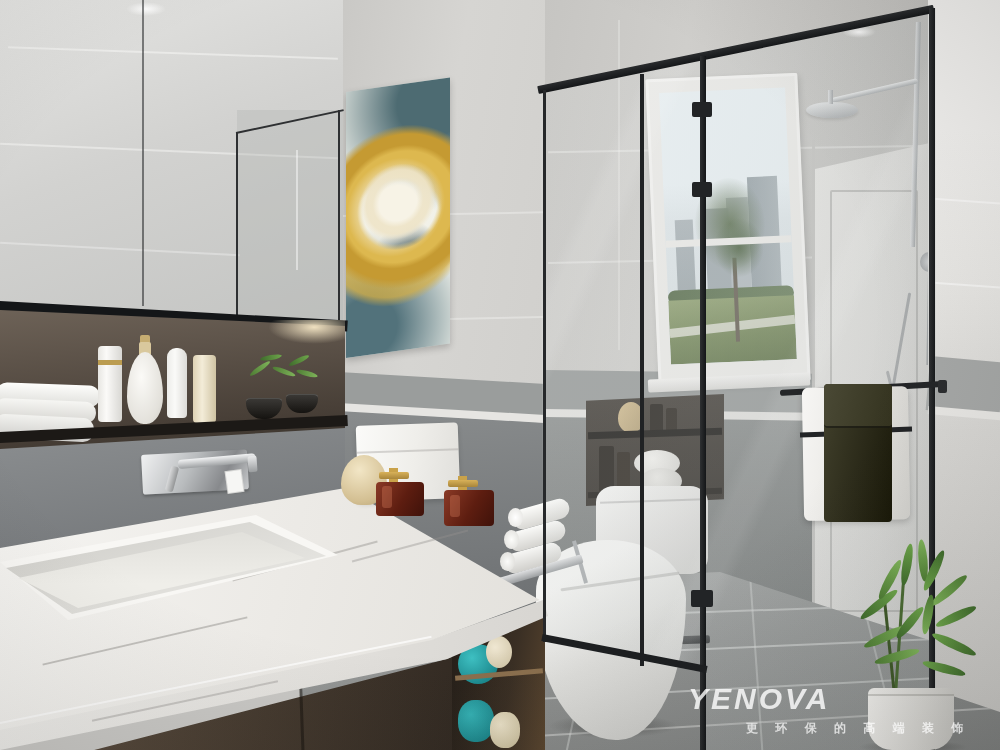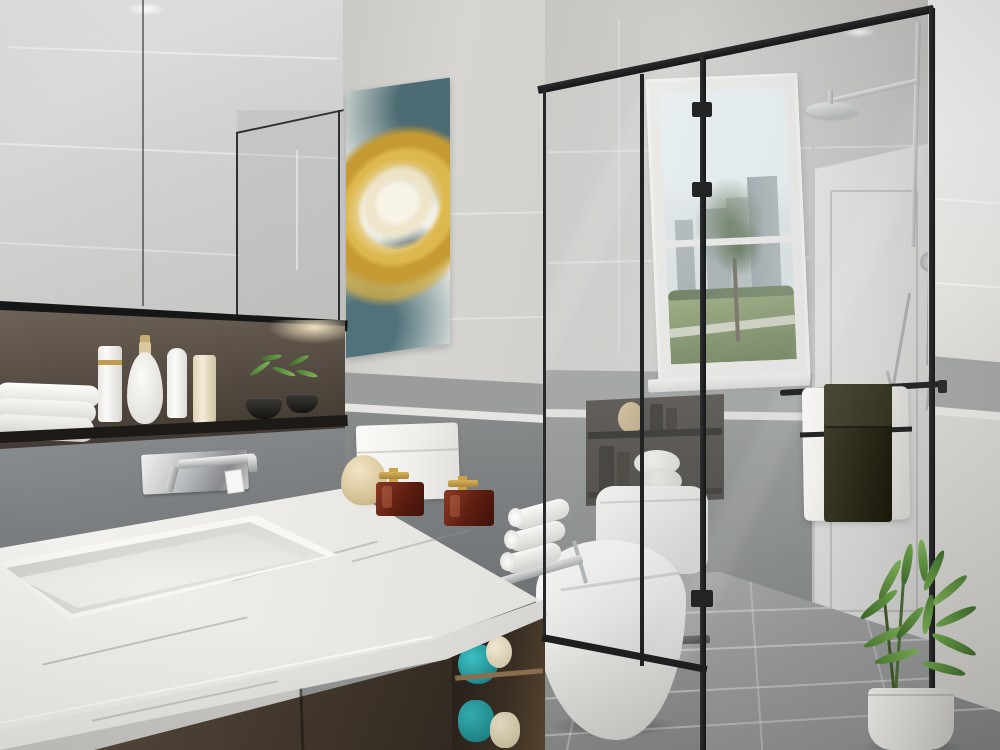--- a/index.html
+++ b/index.html
@@ -244,15 +244,17 @@
   <div class="a leaf" style="left:890px;top:618px;width:40px;transform:rotate(-50deg);"></div>
   <div class="a leaf lt" style="left:908px;top:610px;width:40px;transform:rotate(100deg);"></div>
   <div class="a" style="left:858px;top:740px;width:110px;height:14px;border-radius:50%;background:radial-gradient(rgba(20,20,18,.35),transparent 70%);"></div>
   <div class="a" style="left:868px;top:688px;width:86px;height:62px;border-radius:6px 6px 24px 24px;background:linear-gradient(100deg,#f1f0ed,#d8d7d3 60%,#c5c4c0);">
     <div class="a" style="left:0;top:6px;width:100%;height:2px;background:rgba(120,118,114,.3);"></div>
   </div>
 
   <div class="a" style="left:0;top:0;width:100%;height:100%;pointer-events:none;background:radial-gradient(ellipse at 42% 42%,rgba(0,0,0,0) 55%,rgba(25,25,22,.14) 100%);"></div>
 
   <div class="a" id="wm-row1" style="left:688px;top:682px;width:312px;height:34px;">
-  </div>
+    <span class="latin">YENOVA</span>
+  </div>
+  <div class="a" id="wm-row2" style="left:746px;top:720px;width:254px;height:16px;">更 环 保 的 高 端 装 饰</div>
 
 </div>
 
 </body></html>

